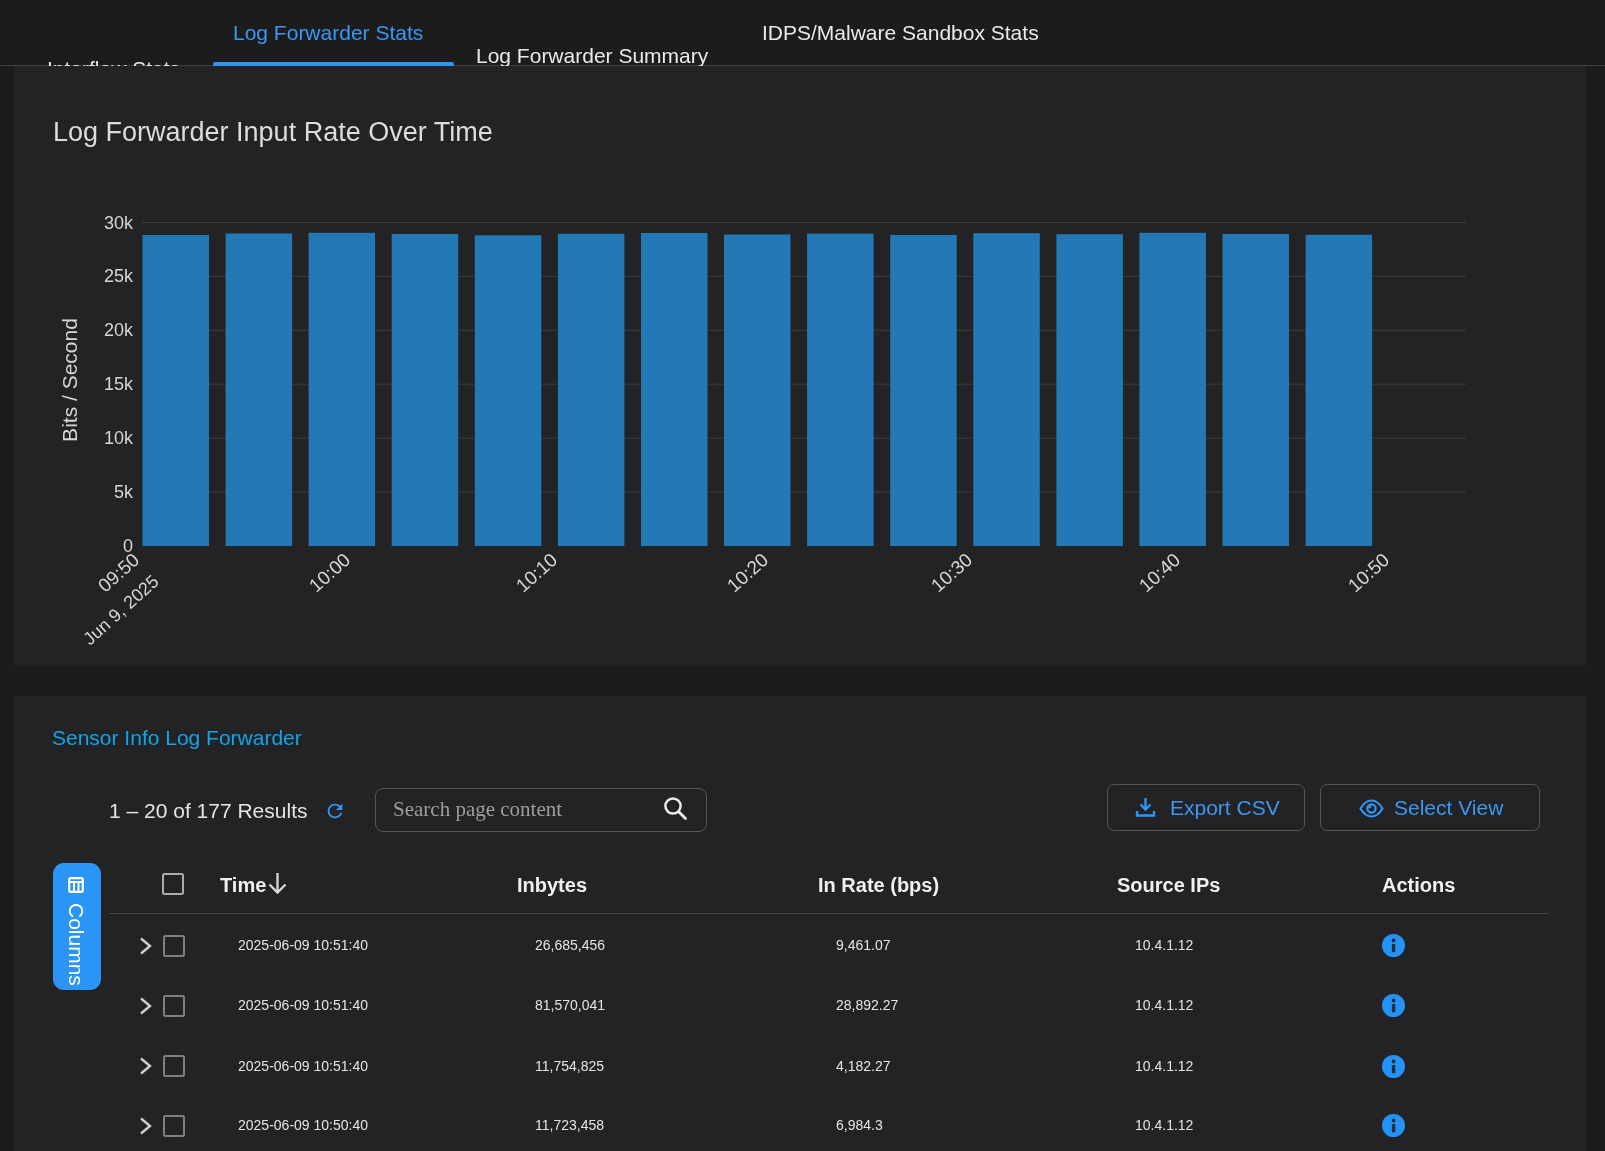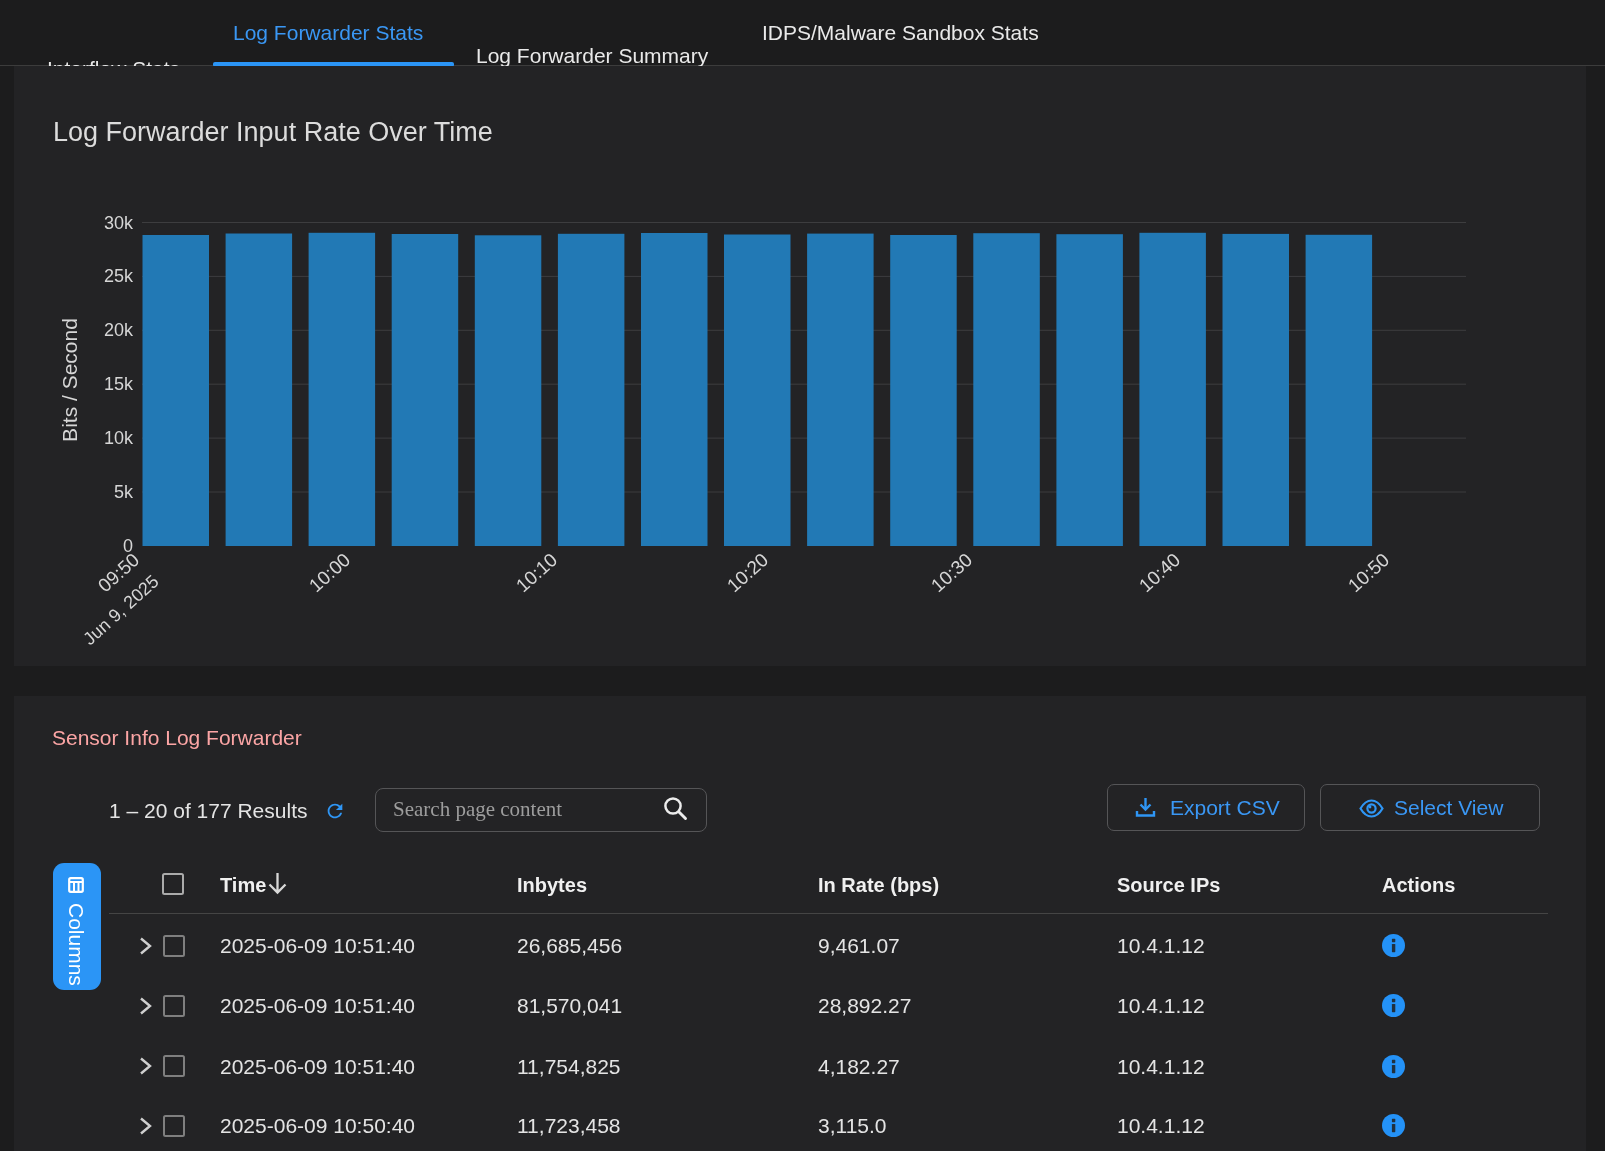--- a/index.html
+++ b/index.html
@@ -1,21 +1,21 @@
 <!DOCTYPE html>
 <html><head>
 <meta charset="utf-8">
 <style>
   html,body{margin:0;padding:0;}
   body{width:1605px;height:1151px;background:#1c1c1d;font-family:"Liberation Sans",sans-serif;overflow:hidden;position:relative;}
   .abs{position:absolute;white-space:nowrap;}
   .panel{position:absolute;background:#232325;}
   .tabtxt{font-size:21px;color:#e9e9e9;line-height:21px;}
   .hdr{font-size:20px;font-weight:bold;color:#f0f0f0;line-height:20px;}
-  .cell{font-size:21px;color:#e4e4e4;line-height:21px;}
+  .cell{font-size:14px;color:#e4e4e4;line-height:21px;margin-left:18px;}
   .cb{position:absolute;width:18px;height:18px;border:2.5px solid #8f8f8f;border-radius:2.5px;background:transparent;}
   .btn{position:absolute;border:1px solid #555557;border-radius:7px;background:#232325;box-sizing:border-box;}
   .blue{color:#3a97f4;}
 </style>
 </head>
 <body>
 
 <div class="abs" style="left:0;top:65px;width:1605px;height:1px;background:#3c3c3c;"></div>
 <span class="abs tabtxt" style="left:47px;top:22px;margin-top:36px;">Interflow Stats</span>
 <span class="abs tabtxt blue" style="left:233px;top:22px;">Log Forwarder Stats</span>
@@ -73,21 +73,21 @@
     <text x="330" y="579" transform="rotate(-42 330 573)">10:00</text>
     <text x="537" y="579" transform="rotate(-42 537 573)">10:10</text>
     <text x="748" y="579" transform="rotate(-42 748 573)">10:20</text>
     <text x="952" y="579" transform="rotate(-42 952 573)">10:30</text>
     <text x="1160" y="579" transform="rotate(-42 1160 573)">10:40</text>
     <text x="1369" y="579" transform="rotate(-42 1369 573)">10:50</text>
   </g>
 </svg>
 
 <div class="panel" style="left:14px;top:696px;width:1572px;height:455px;"></div>
-<span class="abs" style="left:52px;top:727px;font-size:21px;line-height:21px;color:#fca5a5;">Sensor Info Log Forwarder</span>
+<span class="abs" style="left:52px;top:727px;font-size:21px;line-height:21px;color:#0ea5e9;">Sensor Info Log Forwarder</span>
 
 <span class="abs" style="left:109px;top:800px;font-size:21px;line-height:21px;color:#e4e4e4;">1 – 20 of 177 Results</span>
 
 <svg class="abs" style="left:324px;top:800px;" width="22" height="22" viewBox="0 0 24 24">
   <path d="M17.65 6.35C16.2 4.9 14.21 4 12 4c-4.42 0-7.99 3.58-8 8s3.57 8 7.99 8c3.73 0 6.84-2.55 7.73-6h-2.08c-.82 2.33-3.04 4-5.65 4-3.31 0-6-2.69-6-6s2.69-6 6-6c1.66 0 3.14.69 4.22 1.78L13 11h7V4l-2.35 2.35z" fill="#2f96f5"></path>
 </svg>
 
 <div class="btn" style="left:375px;top:787.5px;width:332px;height:44px;border-radius:8px;"></div>
 <span class="abs" style="left:393px;top:799px;font-size:21px;line-height:21px;color:#9d9d9d;font-family:Liberation Serif, serif;">Search page content</span>
 <svg class="abs" style="left:660px;top:794px;" width="30" height="30" viewBox="0 0 30 30">
@@ -171,19 +171,19 @@
   <circle cx="11.5" cy="11.5" r="11.5" fill="#2492f7"></circle>
   <rect x="9.9" y="4.8" width="3.4" height="3.4" rx="0.6" fill="#20303e"></rect>
   <rect x="9.9" y="10" width="3.4" height="8.2" rx="0.6" fill="#20303e"></rect>
 </svg>
 <svg class="abs" style="left:136px;top:1114.5px;" width="18" height="22" viewBox="0 0 18 22">
   <path d="M5 3.5 L14 11 L5 18.5" fill="none" stroke="#cfcfcf" stroke-width="2.4"></path>
 </svg>
 <div class="cb" style="left:162.5px;top:1114.5px;border-color:#7f7f7f;"></div>
 <span class="abs cell" style="left:220px;top:1115.0px;">2025-06-09 10:50:40</span>
 <span class="abs cell" style="left:517px;top:1115.0px;">11,723,458</span>
-<span class="abs cell" style="left:818px;top:1115.0px;">3,115.0</span>
+<span class="abs cell" style="left:818px;top:1115.0px;">6,984.3</span>
 <span class="abs cell" style="left:1117px;top:1115.0px;">10.4.1.12</span>
 <svg class="abs" style="left:1382px;top:1114.0px;" width="23" height="23" viewBox="0 0 23 23">
   <circle cx="11.5" cy="11.5" r="11.5" fill="#2492f7"></circle>
   <rect x="9.9" y="4.8" width="3.4" height="3.4" rx="0.6" fill="#20303e"></rect>
   <rect x="9.9" y="10" width="3.4" height="8.2" rx="0.6" fill="#20303e"></rect>
 </svg>
 
 </body></html>

